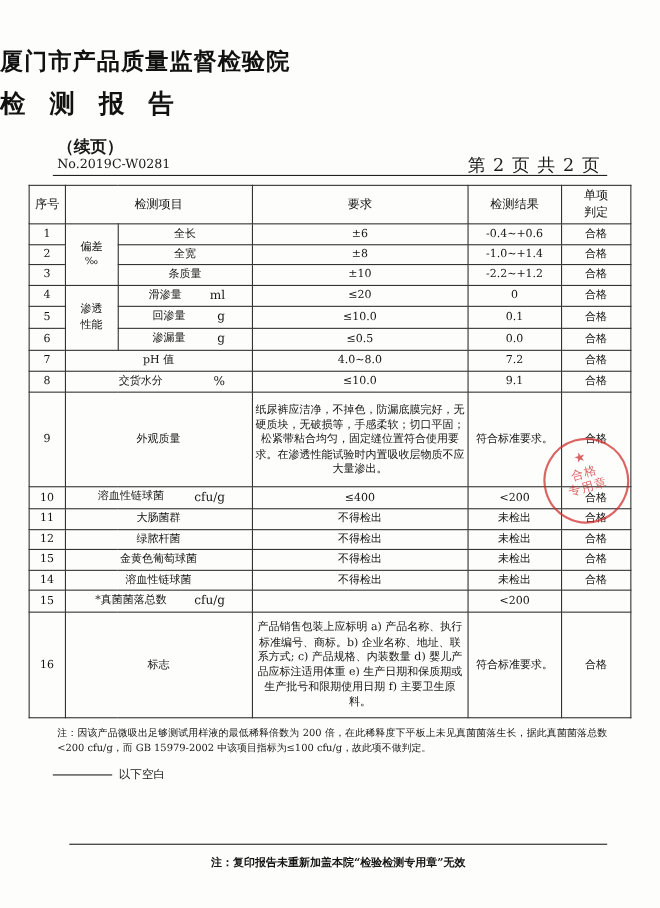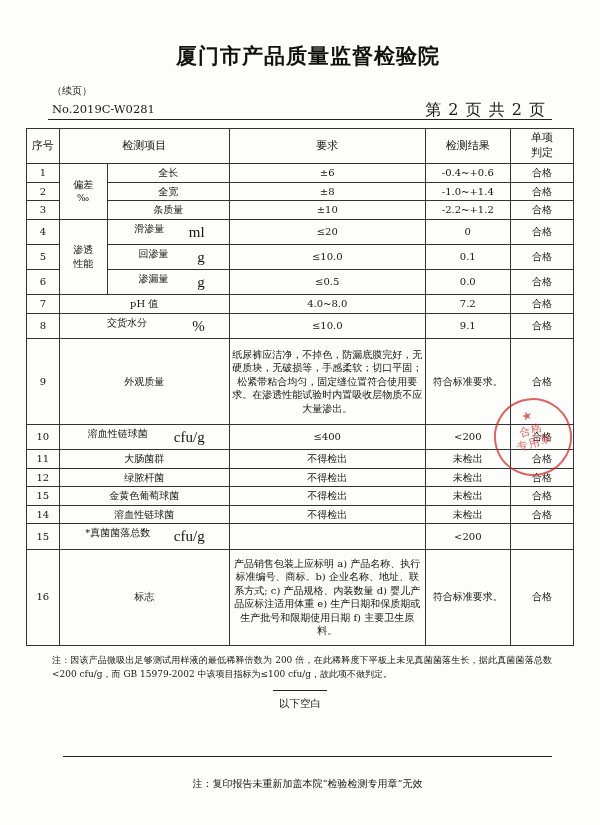--- a/index.html
+++ b/index.html
@@ -17,23 +17,22 @@
   }
   .page {
     position: relative;
     width: 600px;
     height: 825px;
     box-sizing: border-box;
     padding: 0;
     background: #fdfdfb;
   }
   .title-block {
-    text-align: center;
+    text-align: left;
     padding-top: 42px;
-    padding-left: 16px;
   }
   .doc-title {
     font-family: "DejaVu Serif", "Liberation Serif", serif;
     font-size: 21px;
     font-weight: bold;
     letter-spacing: 1px;
     color: #111;
   }
   .doc-subtitle {
     font-family: "DejaVu Serif", "Liberation Serif", serif;
@@ -46,21 +45,22 @@
   .meta-row {
     position: relative;
     margin: 18px 48px 0 48px;
     height: 34px;
     font-family: "DejaVu Serif", "Liberation Serif", serif;
   }
   .continued {
     position: absolute;
     left: 4px;
     top: -4px;
-    font-size: 10px;
+    font-size: 15px;
+    font-weight: bold;
   }
   .docno {
     position: absolute;
     left: 4px;
     top: 14px;
     font-size: 11.5px;
   }
   .pageno {
     position: absolute;
     right: 6px;
@@ -103,22 +103,21 @@
   .col-res { width: 78px; }
   .col-judge { width: 58px; }
   td.item-cell {
     text-align: left;
     padding-left: 14px;
     position: relative;
   }
   td.item-cell .unit {
     float: right;
     padding-right: 22px;
-    font-size: 15px;
-    font-family: Liberation Serif, serif;
+    font-size: 11px;
   }
   td.req-left {
     text-align: left;
     padding: 4px 6px;
     line-height: 1.55;
     font-size: 9.5px;
   }
   td.cat-cell {
     font-size: 10.5px;
     line-height: 1.3;
@@ -133,38 +132,38 @@
     text-align: justify;
     color: #181818;
   }
   .blank-line {
     margin: 8px 48px 0 48px;
     font-family: "DejaVu Serif", "Liberation Serif", serif;
     font-size: 10.5px;
     display: flex;
     align-items: center;
     gap: 6px;
-    flex-direction: column;
   }
   .blank-line .rule {
     width: 54px;
     border-bottom: 1.2px solid #222;
     height: 1px;
   }
   .footer {
     position: absolute;
     left: 63px;
     right: 48px;
     bottom: 34px;
     font-family: "DejaVu Serif", "Liberation Serif", serif;
     font-size: 10px;
     text-align: center;
     color: #161616;
-    padding-top: 20px;
+    padding-top: 9px;
     border-top: 1.3px solid #222;
+    font-weight: bold;
   }
   
   .seal {
     position: absolute;
     width: 74px;
     height: 74px;
     border: 2.2px solid #cf2a2a;
     border-radius: 50%;
     right: 28px;
     top: 398px;
@@ -194,20 +193,21 @@
     font-size: 12px;
   }
 </style>
 </head>
 <body>
 
 <div class="page">
 
   <div class="title-block">
     <div class="doc-title">厦门市产品质量监督检验院</div>
+    <div class="doc-subtitle">检 测 报 告</div>
   </div>
 
   <div class="meta-row">
     <div class="continued">（续页）</div>
     <div class="docno">No.2019C-W0281</div>
     <div class="pageno">第 2 页  共 2 页</div>
     <div class="meta-underline"></div>
   </div>
 
   <table class="report">

